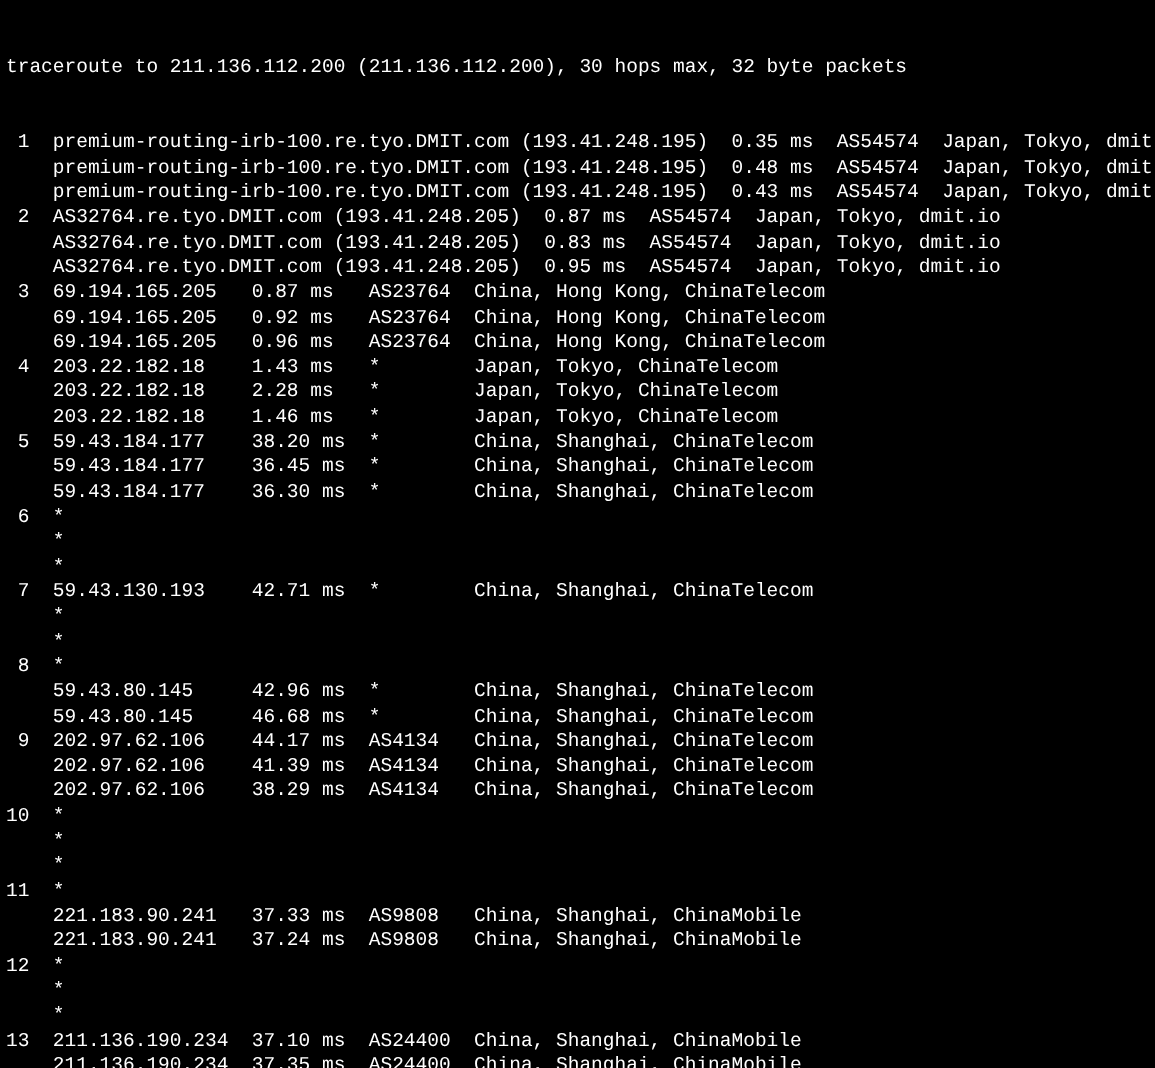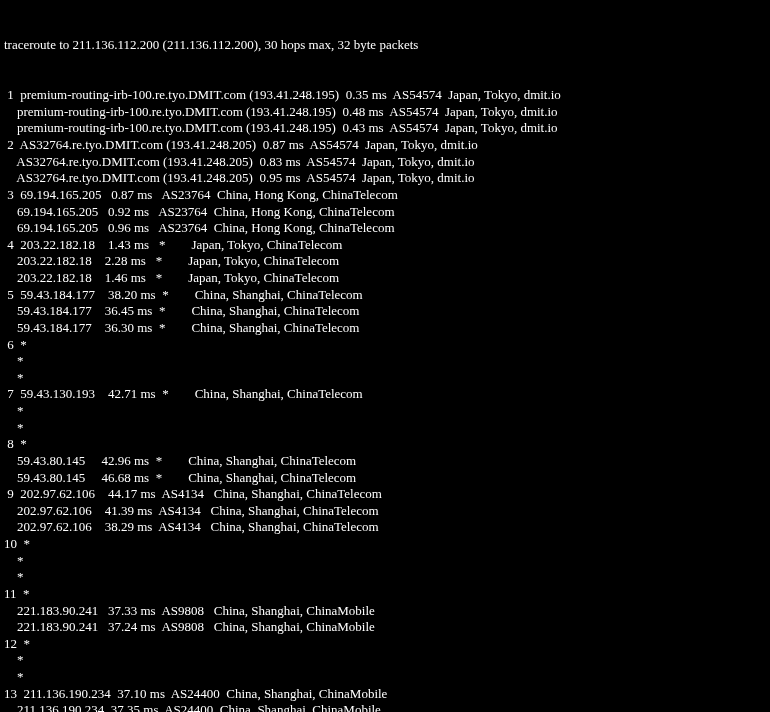--- a/index.html
+++ b/index.html
@@ -11,21 +11,21 @@
     font-size: 13px;
     line-height: 1.28;
     width: 770px;
     height: 712px;
     overflow: hidden;
   }
   .term {
     padding: 4px 4px 0 4px;
     white-space: pre;
   }
-  .line { display: block; font-family: Liberation Serif, serif; }
+  .line { display: block; }
 </style>
 </head>
 <body>
 
 <div class="term">
   <span class="line">traceroute to 211.136.112.200 (211.136.112.200), 30 hops max, 32 byte packets</span>
   <div id="hops"><span class="line"> 1  premium-routing-irb-100.re.tyo.DMIT.com (193.41.248.195)  0.35 ms  AS54574  Japan, Tokyo, dmit.io</span><span class="line">    premium-routing-irb-100.re.tyo.DMIT.com (193.41.248.195)  0.48 ms  AS54574  Japan, Tokyo, dmit.io</span><span class="line">    premium-routing-irb-100.re.tyo.DMIT.com (193.41.248.195)  0.43 ms  AS54574  Japan, Tokyo, dmit.io</span><span class="line"> 2  AS32764.re.tyo.DMIT.com (193.41.248.205)  0.87 ms  AS54574  Japan, Tokyo, dmit.io</span><span class="line">    AS32764.re.tyo.DMIT.com (193.41.248.205)  0.83 ms  AS54574  Japan, Tokyo, dmit.io</span><span class="line">    AS32764.re.tyo.DMIT.com (193.41.248.205)  0.95 ms  AS54574  Japan, Tokyo, dmit.io</span><span class="line"> 3  69.194.165.205   0.87 ms   AS23764  China, Hong Kong, ChinaTelecom</span><span class="line">    69.194.165.205   0.92 ms   AS23764  China, Hong Kong, ChinaTelecom</span><span class="line">    69.194.165.205   0.96 ms   AS23764  China, Hong Kong, ChinaTelecom</span><span class="line"> 4  203.22.182.18    1.43 ms   *        Japan, Tokyo, ChinaTelecom</span><span class="line">    203.22.182.18    2.28 ms   *        Japan, Tokyo, ChinaTelecom</span><span class="line">    203.22.182.18    1.46 ms   *        Japan, Tokyo, ChinaTelecom</span><span class="line"> 5  59.43.184.177    38.20 ms  *        China, Shanghai, ChinaTelecom</span><span class="line">    59.43.184.177    36.45 ms  *        China, Shanghai, ChinaTelecom</span><span class="line">    59.43.184.177    36.30 ms  *        China, Shanghai, ChinaTelecom</span><span class="line"> 6  *</span><span class="line">    *</span><span class="line">    *</span><span class="line"> 7  59.43.130.193    42.71 ms  *        China, Shanghai, ChinaTelecom</span><span class="line">    *</span><span class="line">    *</span><span class="line"> 8  *</span><span class="line">    59.43.80.145     42.96 ms  *        China, Shanghai, ChinaTelecom</span><span class="line">    59.43.80.145     46.68 ms  *        China, Shanghai, ChinaTelecom</span><span class="line"> 9  202.97.62.106    44.17 ms  AS4134   China, Shanghai, ChinaTelecom</span><span class="line">    202.97.62.106    41.39 ms  AS4134   China, Shanghai, ChinaTelecom</span><span class="line">    202.97.62.106    38.29 ms  AS4134   China, Shanghai, ChinaTelecom</span><span class="line">10  *</span><span class="line">    *</span><span class="line">    *</span><span class="line">11  *</span><span class="line">    221.183.90.241   37.33 ms  AS9808   China, Shanghai, ChinaMobile</span><span class="line">    221.183.90.241   37.24 ms  AS9808   China, Shanghai, ChinaMobile</span><span class="line">12  *</span><span class="line">    *</span><span class="line">    *</span><span class="line">13  211.136.190.234  37.10 ms  AS24400  China, Shanghai, ChinaMobile</span><span class="line">    211.136.190.234  37.35 ms  AS24400  China, Shanghai, ChinaMobile</span></div>
   
   
 </div>

